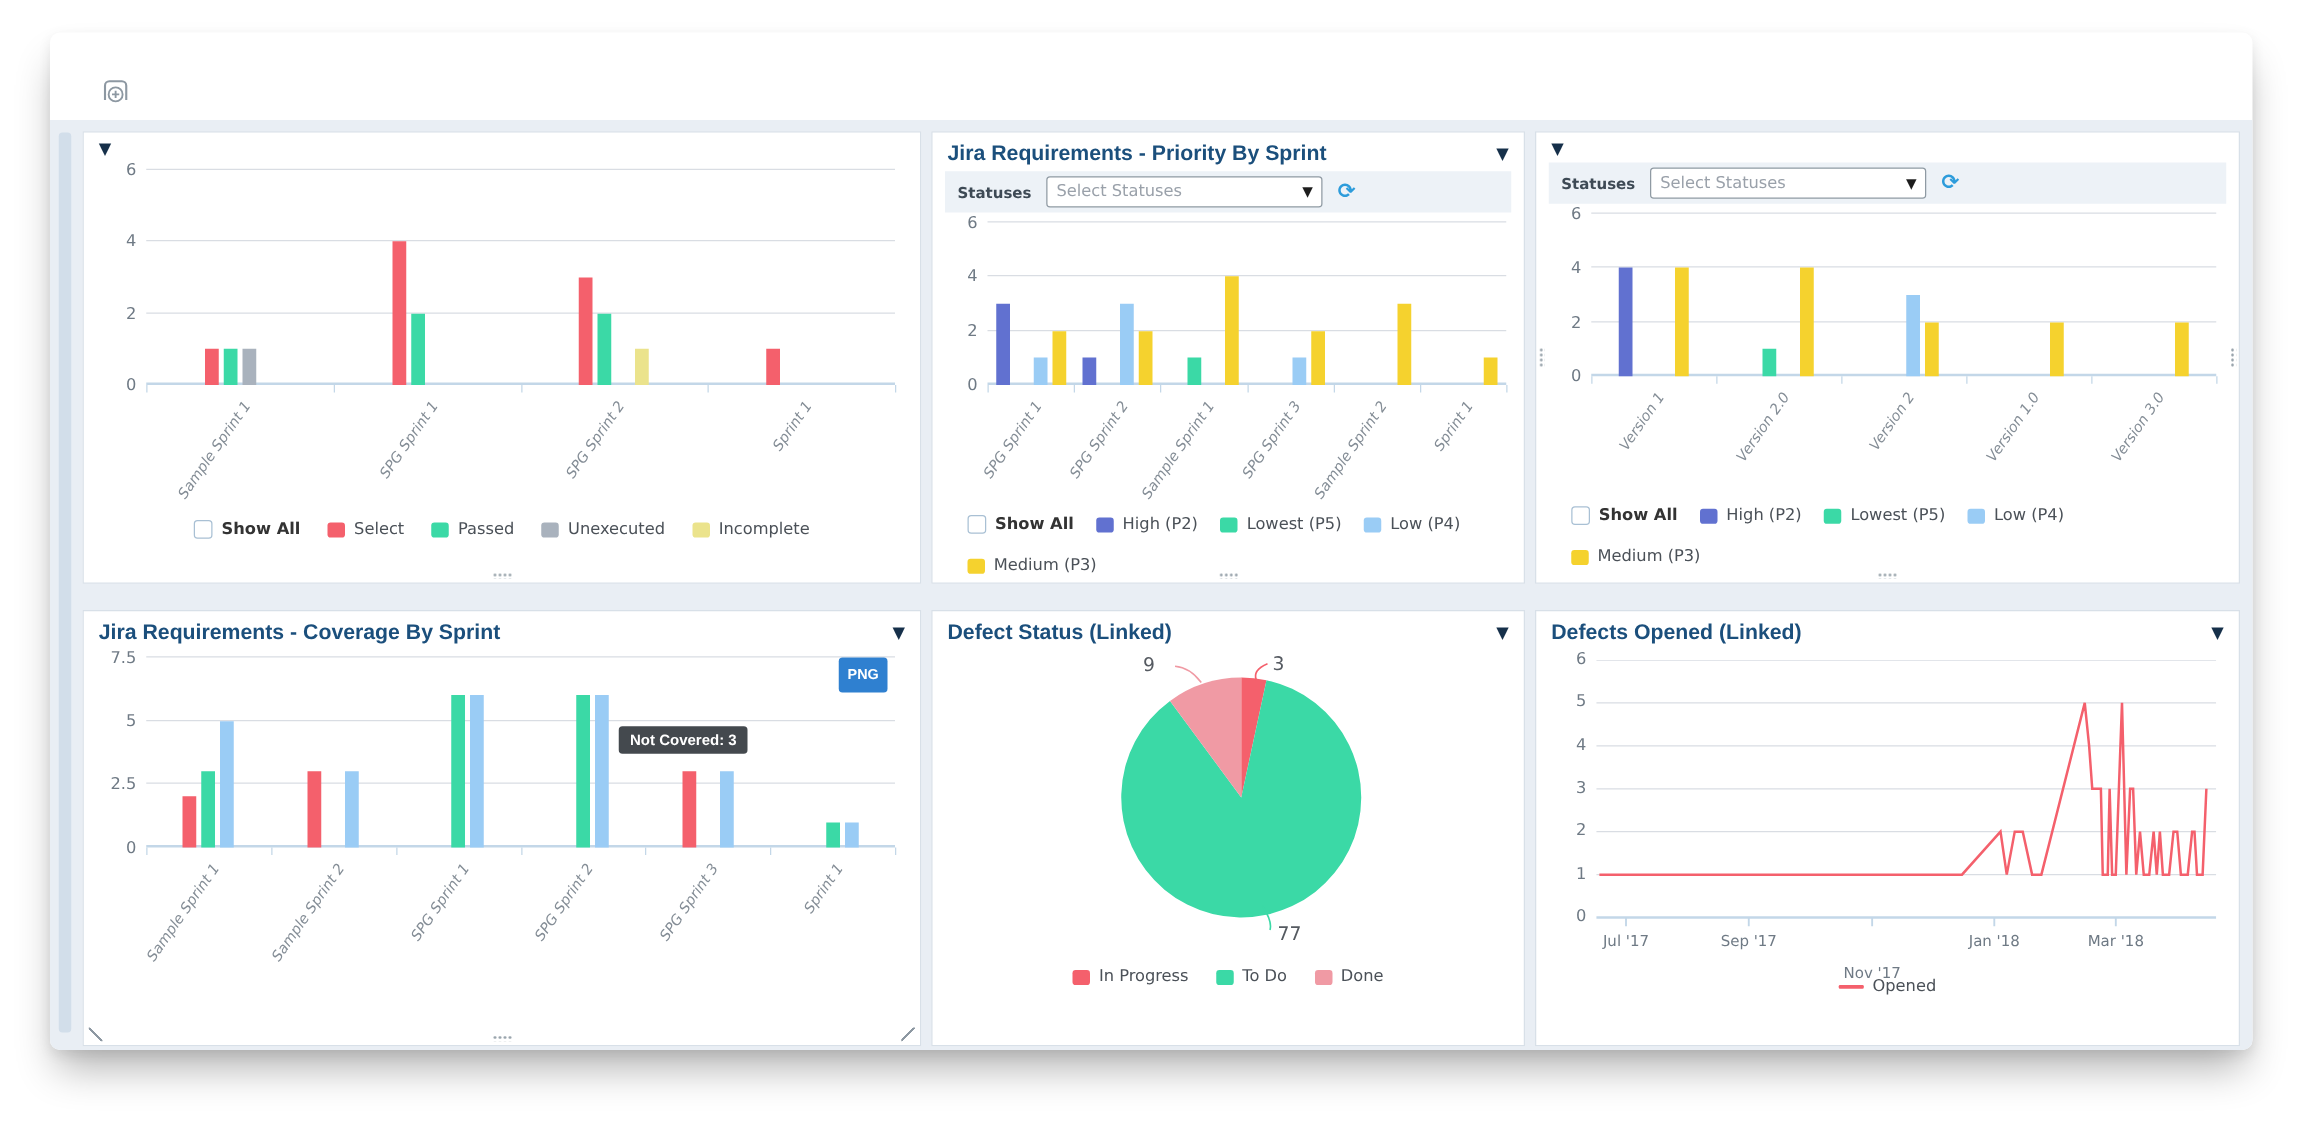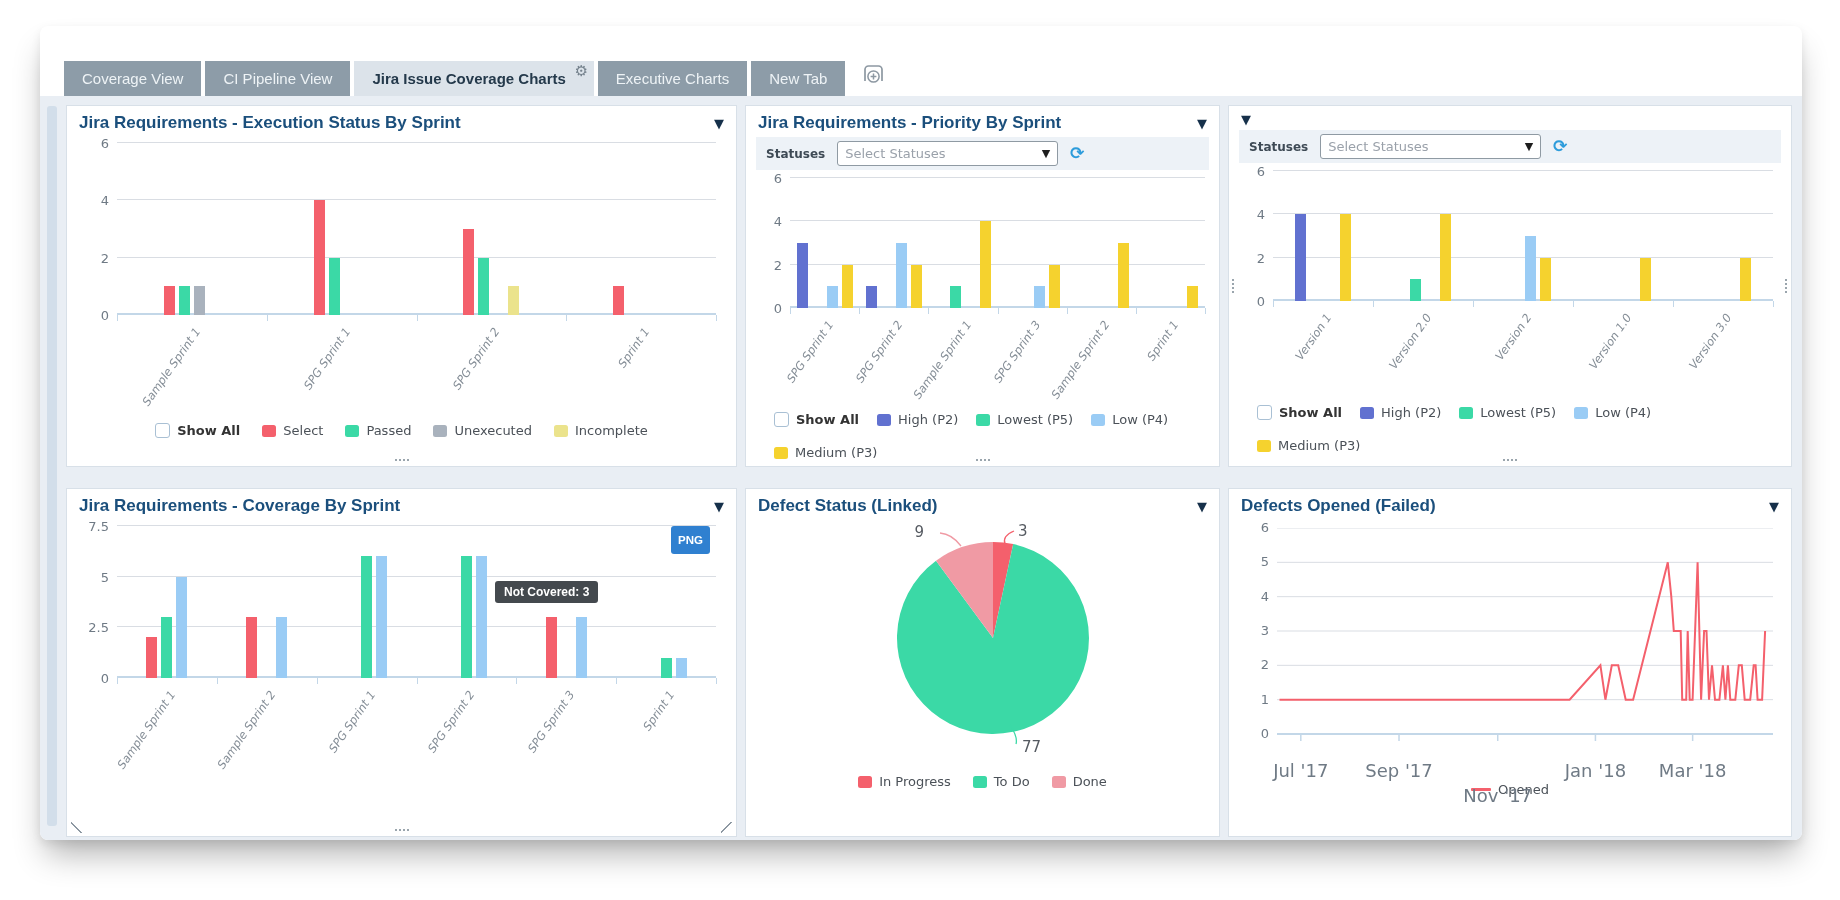--- a/index.html
+++ b/index.html
@@ -64,59 +64,40 @@
     background-image:radial-gradient(#9aa5ad 1px,transparent 1.2px);background-size:4px 4px;cursor:pointer;}
   .dots-v.left{left:2px;} .dots-v.right{right:2px;}
   .corner{position:absolute;bottom:3px;width:11px;height:11px;cursor:pointer;}
   .corner.bl{left:4px;background:linear-gradient(45deg,transparent 44%,#8d98a2 44%,#8d98a2 54%,transparent 54%);}
   .corner.br{right:4px;background:linear-gradient(135deg,transparent 44%,#8d98a2 44%,#8d98a2 54%,transparent 54%);}
   
   .pie-svg{display:block;margin:0 auto;}
   .lc-wrap{position:relative;margin:10px 18px 0 48px;}
   .lc-ylab{position:absolute;left:-40px;width:32px;text-align:right;font-size:13px;color:#6f7a85;}
   .lc-xlabs{position:relative;height:24px;margin:0 18px 0 48px;}
-  .lc-xlab{position:absolute;top:18px;transform:translateX(-50%);font-size:18px;color:#6f7a85;white-space:nowrap;}
+  .lc-xlab{position:absolute;top:4px;transform:translateX(-50%);font-size:12px;color:#6f7a85;white-space:nowrap;}
 </style>
 </head>
 <body>
 
 <div class="app">
   <div class="tabbar">
-    <div class="tabs" id="tabs">
-        <div class="tab">
-          <span>Coverage View</span>
-        </div>
-        <div class="tab">
-          <span>CI Pipeline View</span>
-        </div>
-        <div class="tab active">
-          <span>Jira Issue Coverage Charts</span>
-          <span class="gear">⚙</span>
-        </div>
-        <div class="tab">
-          <span>Executive Charts</span>
-        </div>
-        <div class="tab">
-          <span>New Tab</span>
-        </div>
-      </div>
     <span class="addtab">
       <svg width="27" height="23" viewBox="0 0 27 23">
         <path d="M4 20 V8.5 a3.5 3.5 0 0 1 3.5 -3.5 h10 a3.5 3.5 0 0 1 3.5 3.5 V20" fill="none" stroke="#8d98a2" stroke-width="1.7"></path>
         <circle cx="12.5" cy="15.5" r="5.6" fill="#ffffff" stroke="#8d98a2" stroke-width="1.5"></circle>
         <path d="M12.5 12.6 v5.8 M9.6 15.5 h5.8" stroke="#8d98a2" stroke-width="1.5"></path>
       </svg>
     </span>
   </div>
 
   <div class="content">
 
     <div class="panel">
       <div class="phead">
-        <div class="ptitle">Jira Requirements - Execution Status By Sprint</div>
         <div class="pcaret">▼</div>
       </div>
       <div>
           <div class="bc-plot" style="height: 172px; margin: 8px 20px 0px 50px;">
             <div class="gridline" style="bottom: 33.3333%;"></div>
             <div class="gridline" style="bottom: 66.6667%;"></div>
             <div class="gridline" style="bottom: 100%;"></div>
             <div class="axisline"></div>
             <div class="ylab" style="bottom: calc(0% - 8px);">0</div>
             <div class="ylab" style="bottom: calc(33.3333% - 8px);">2</div>
@@ -485,21 +466,21 @@
             <div class="litem">
               <div class="swatch" style="background: rgb(240, 154, 164);"></div>
               <span>Done</span>
             </div>
           </div>
         </div>
     </div>
 
     <div class="panel">
       <div class="phead">
-        <div class="ptitle">Defects Opened (Failed)</div>
+        <div class="ptitle">Defects Opened (Linked)</div>
         <div class="pcaret">▼</div>
       </div>
       <div>
           <div class="lc-wrap">
             <div class="lc-ylab" style="top: 198px;">0</div>
             <div class="lc-ylab" style="top: 163.667px;">1</div>
             <div class="lc-ylab" style="top: 129.333px;">2</div>
             <div class="lc-ylab" style="top: 95px;">3</div>
             <div class="lc-ylab" style="top: 60.6667px;">4</div>
             <div class="lc-ylab" style="top: 26.3333px;">5</div>

